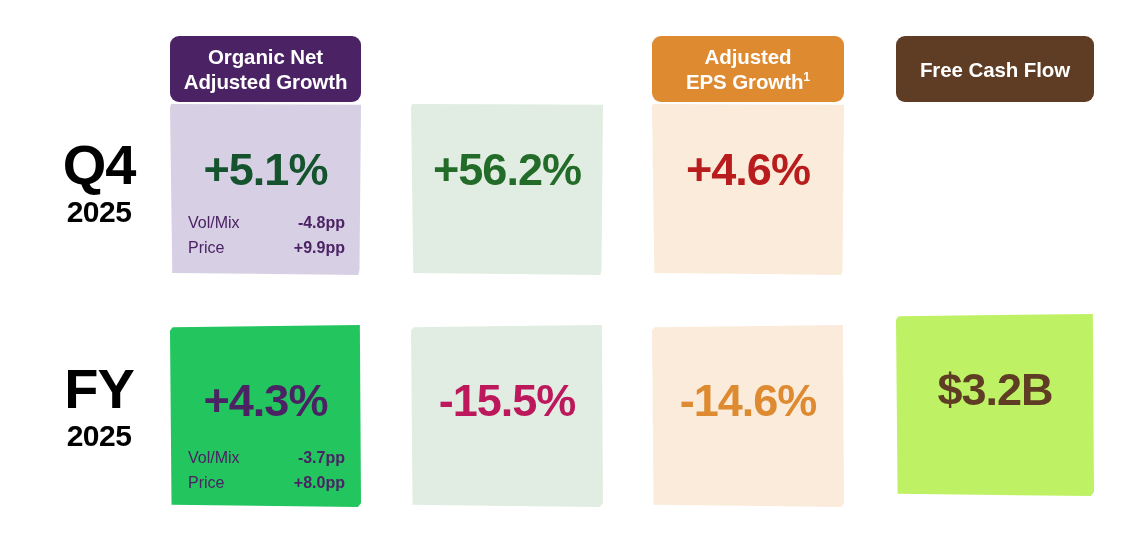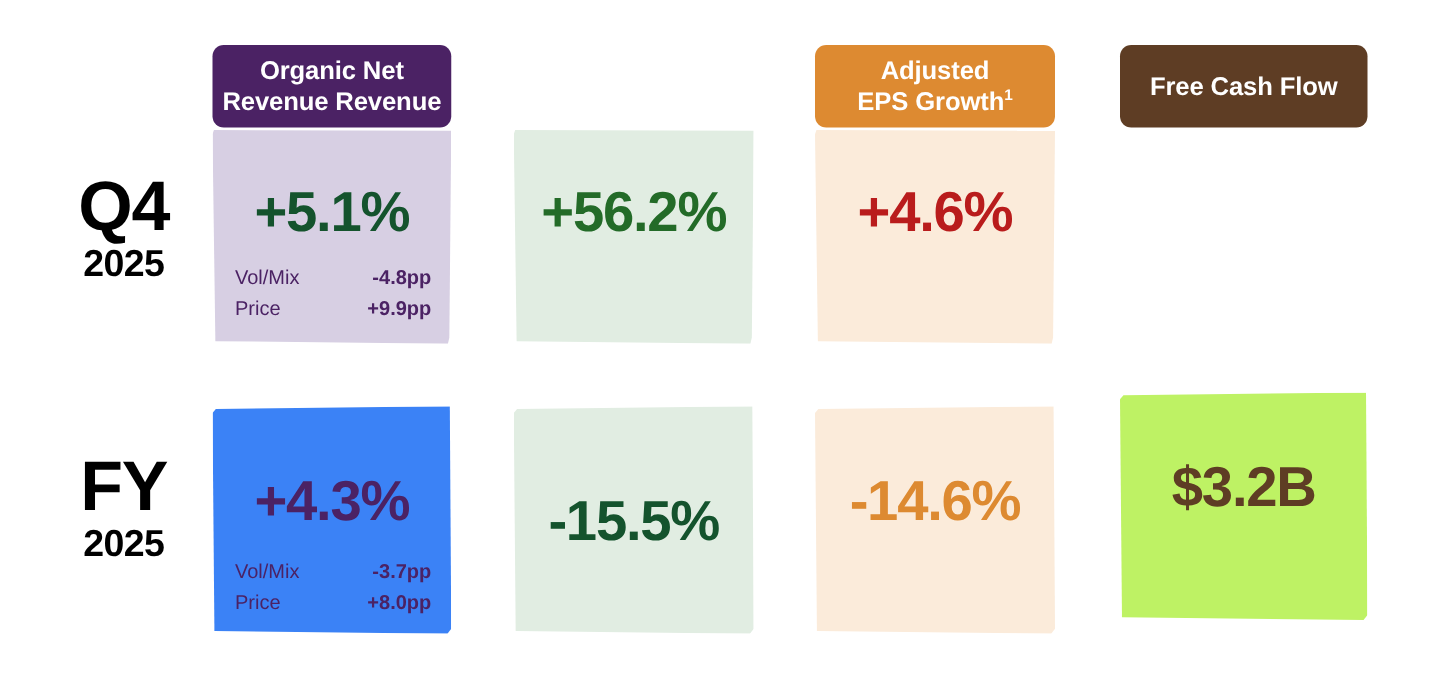--- a/index.html
+++ b/index.html
@@ -100,21 +100,21 @@
   }
 </style>
 </head>
 <body>
 
 <div class="board">
 
 <div class="header-chip" style="left: 170px; width: 191px; background: rgb(75, 34, 100);">
       <div>
         <span class="chip-text">Organic Net</span>
-        <span class="chip-text">Revenue Revenue</span>
+        <span class="chip-text">Adjusted Growth</span>
       </div>
     </div>
     <div class="header-chip" style="left: 652px; width: 192px; background: rgb(221, 138, 49);">
       <div>
         <span class="chip-text">Adjusted</span>
         <span class="chip-text">EPS Growth<sup>1</sup></span>
       </div>
     </div>
     <div class="header-chip" style="left: 896px; width: 198px; background: rgb(94, 61, 36);">
       <div>
@@ -141,35 +141,35 @@
           <span class="submetric-value">+9.9pp</span>
         </div>
       </div>
     </div>
     <div class="panel" style="left: 411px; top: 104px; width: 192px; height: 172px; background: rgb(225, 237, 226); clip-path: polygon(0.6% 0%, 100% 0.4%, 99.2% 96.5%, 98.6% 99.4%, 1.2% 98.2%, 0% 2%);">
       <div class="big-value" style="top: 40px; color: rgb(35, 107, 40);">+56.2%</div>
     </div>
     <div class="panel" style="left: 652px; top: 104px; width: 192px; height: 172px; background: rgb(251, 235, 218); clip-path: polygon(0.6% 0%, 100% 0.4%, 99.2% 96.5%, 98.6% 99.4%, 1.2% 98.2%, 0% 2%);">
       <div class="big-value" style="top: 40px; color: #b91c1c;">+4.6%</div>
     </div>
-    <div class="panel" style="left: 170px; top: 325px; width: 191px; height: 182px; background: #3b82f6; clip-path: polygon(1.4% 1.2%, 99.4% 0%, 100% 97.8%, 98.4% 100%, 0.8% 98.8%, 0% 3%);">
+    <div class="panel" style="left: 170px; top: 325px; width: 191px; height: 182px; background: #22c55e; clip-path: polygon(1.4% 1.2%, 99.4% 0%, 100% 97.8%, 98.4% 100%, 0.8% 98.8%, 0% 3%);">
       <div class="big-value" style="top: 50px; color: rgb(75, 34, 100);">+4.3%</div>
       <div class="submetrics" style="top: 120px;">
         <div class="submetric-row" style="color: rgb(75, 34, 100);">
           <span class="submetric-label">Vol/Mix</span>
           <span class="submetric-value">-3.7pp</span>
         </div>
         <div class="submetric-row" style="color: rgb(75, 34, 100);">
           <span class="submetric-label">Price</span>
           <span class="submetric-value">+8.0pp</span>
         </div>
       </div>
     </div>
     <div class="panel" style="left: 411px; top: 325px; width: 192px; height: 182px; background: rgb(225, 237, 226); clip-path: polygon(1.4% 1.2%, 99.4% 0%, 100% 97.8%, 98.4% 100%, 0.8% 98.8%, 0% 3%);">
-      <div class="big-value" style="top: 66px; color: #14532d;">-15.5%</div>
+      <div class="big-value" style="top: 50px; color: #be185d;">-15.5%</div>
     </div>
     <div class="panel" style="left: 652px; top: 325px; width: 192px; height: 182px; background: rgb(251, 235, 218); clip-path: polygon(1.4% 1.2%, 99.4% 0%, 100% 97.8%, 98.4% 100%, 0.8% 98.8%, 0% 3%); text-decoration: underline;">
       <div class="big-value" style="top: 50px; color: rgb(221, 138, 49);">-14.6%</div>
     </div>
     <div class="panel" style="left: 896px; top: 314px; width: 198px; height: 182px; background: #bef264; clip-path: polygon(1.4% 1.2%, 99.4% 0%, 100% 97.8%, 98.4% 100%, 0.8% 98.8%, 0% 3%);">
       <div class="big-value" style="top: 50px; color: rgb(94, 61, 36);">$3.2B</div>
     </div>
   </div>
 
 </body></html>

